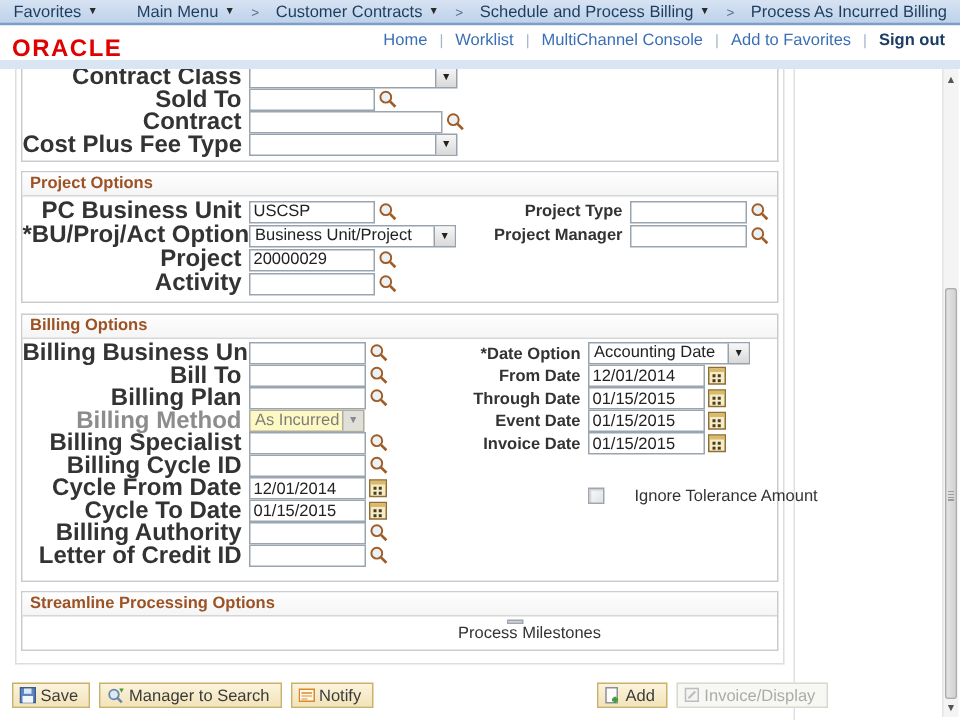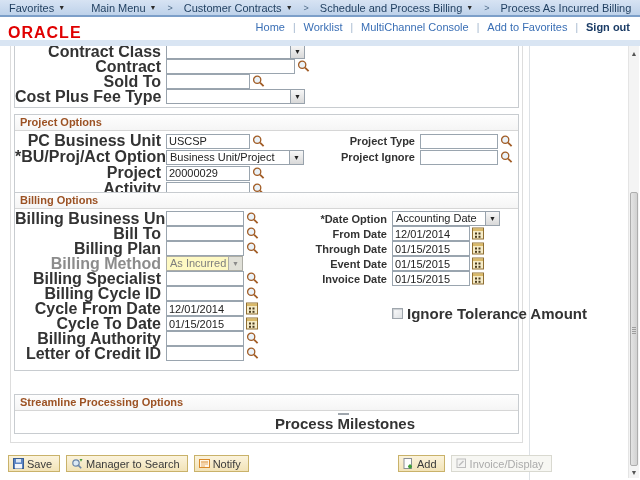--- a/index.html
+++ b/index.html
@@ -51,21 +51,21 @@
   .combo .ctext { flex:1; font-size:11px; color:#222; padding:0 3px; line-height:13px; overflow:hidden; }
   .combo .cbtn { width:14px; background:linear-gradient(#F7F7F7,#D9D9D9); border-left:1px solid #98A2AC;
     display:flex; align-items:center; justify-content:center; font-size:7px; color:#222; }
   .combo.dis { background:#fef9c3; border-color:#ADADA5; }
   .combo.dis .ctext { color:#7E7E7E; }
   .combo.dis .cbtn { background:#E0E0D8; color:#8A8A8A; border-left-color:#ADADA5; }
   .cw139{width:139px;} .cw138{width:138px;} .cw108{width:108px;} .cw77{width:77px;}
 
   .chk { width:11px; height:11px; border:1px solid #9FA6AD;
     background:linear-gradient(135deg,#FDFDFD,#DDE0E3); box-shadow:inset 1px 1px 1px #C9CDD1; }
-  .chklbl { font-size:15px; font-weight:bold; color:#333; margin-left:4px; white-space:nowrap; }
+  .chklbl { font-size:11px; font-weight:normal; color:#333; margin-left:20px; white-space:nowrap; }
 
   .colright { position:absolute; top:2px; left:296px; }
 
   
   .ic { display:inline-block; line-height:0; }
 
   
   .btnrow { position:absolute; top:455px; display:flex; gap:6px; }
   .btn { height:17px; display:inline-flex; align-items:center; gap:3px; padding:0 7px 0 4px;
     background:linear-gradient(#FBF3DC,#F2E3B8); border:1px solid #C9B26A; font-size:11px;
@@ -133,33 +133,33 @@
 <div class="grp" style="top:46px; height:62px; border-top:none; overflow:hidden;">
   <div class="grp-bd" style="padding-top:0;">
     <div class="row" style="margin-top:-2px;">
       <span class="lbl">Contract Class</span>
       <div class="combo cw139">
         <span class="ctext"></span>
         <span class="cbtn">▼</span>
       </div>
     </div>
     <div class="row">
+      <span class="lbl">Sold To</span>
+      <div class="ctl">
+        <input class="txt w84" value="" style="">
+        <span class="ic"><svg width="13" height="13" viewBox="0 0 13 13">
+              <circle cx="5.2" cy="4.8" r="3.6" fill="#EAF2F8" stroke="#A15C25" stroke-width="1.3"></circle>
+              <line x1="8" y1="7.6" x2="11.6" y2="11.2" stroke="#A15C25" stroke-width="1.8"></line>
+            </svg></span>
+      </div>
+    </div>
+    <div class="row">
       <span class="lbl">Contract</span>
       <div class="ctl">
         <input class="txt w129" value="" style="">
-        <span class="ic"><svg width="13" height="13" viewBox="0 0 13 13">
-              <circle cx="5.2" cy="4.8" r="3.6" fill="#EAF2F8" stroke="#A15C25" stroke-width="1.3"></circle>
-              <line x1="8" y1="7.6" x2="11.6" y2="11.2" stroke="#A15C25" stroke-width="1.8"></line>
-            </svg></span>
-      </div>
-    </div>
-    <div class="row">
-      <span class="lbl">Sold To</span>
-      <div class="ctl">
-        <input class="txt w84" value="" style="">
         <span class="ic"><svg width="13" height="13" viewBox="0 0 13 13">
               <circle cx="5.2" cy="4.8" r="3.6" fill="#EAF2F8" stroke="#A15C25" stroke-width="1.3"></circle>
               <line x1="8" y1="7.6" x2="11.6" y2="11.2" stroke="#A15C25" stroke-width="1.8"></line>
             </svg></span>
       </div>
     </div>
     <div class="row">
       <span class="lbl">Cost Plus Fee Type</span>
       <div class="combo cw139">
         <span class="ctext"></span>
@@ -214,34 +214,34 @@
         <span class="lblr w107">Project Type</span>
         <div class="ctl">
           <input class="txt w78" value="" style="">
           <span class="ic"><svg width="13" height="13" viewBox="0 0 13 13">
                 <circle cx="5.2" cy="4.8" r="3.6" fill="#EAF2F8" stroke="#A15C25" stroke-width="1.3"></circle>
                 <line x1="8" y1="7.6" x2="11.6" y2="11.2" stroke="#A15C25" stroke-width="1.8"></line>
               </svg></span>
         </div>
       </div>
       <div class="row row16">
-        <span class="lblr w107">Project Ignore</span>
+        <span class="lblr w107">Project Manager</span>
         <div class="ctl">
           <input class="txt w78" value="" style="">
           <span class="ic"><svg width="13" height="13" viewBox="0 0 13 13">
                 <circle cx="5.2" cy="4.8" r="3.6" fill="#EAF2F8" stroke="#A15C25" stroke-width="1.3"></circle>
                 <line x1="8" y1="7.6" x2="11.6" y2="11.2" stroke="#A15C25" stroke-width="1.8"></line>
               </svg></span>
         </div>
       </div>
     </div>
   </div>
 </div>
 
-<div class="grp" style="top:192px; height:179px;">
+<div class="grp" style="top:209px; height:179px;">
   <div class="grp-hd">Billing Options</div>
   <div class="grp-bd">
     <div class="row">
       <span class="lbl">Billing Business Unit</span>
       <div class="ctl">
         <input class="txt w78" value="" style="">
         <span class="ic"><svg width="13" height="13" viewBox="0 0 13 13">
               <circle cx="5.2" cy="4.8" r="3.6" fill="#EAF2F8" stroke="#A15C25" stroke-width="1.3"></circle>
               <line x1="8" y1="7.6" x2="11.6" y2="11.2" stroke="#A15C25" stroke-width="1.8"></line>
             </svg></span>

